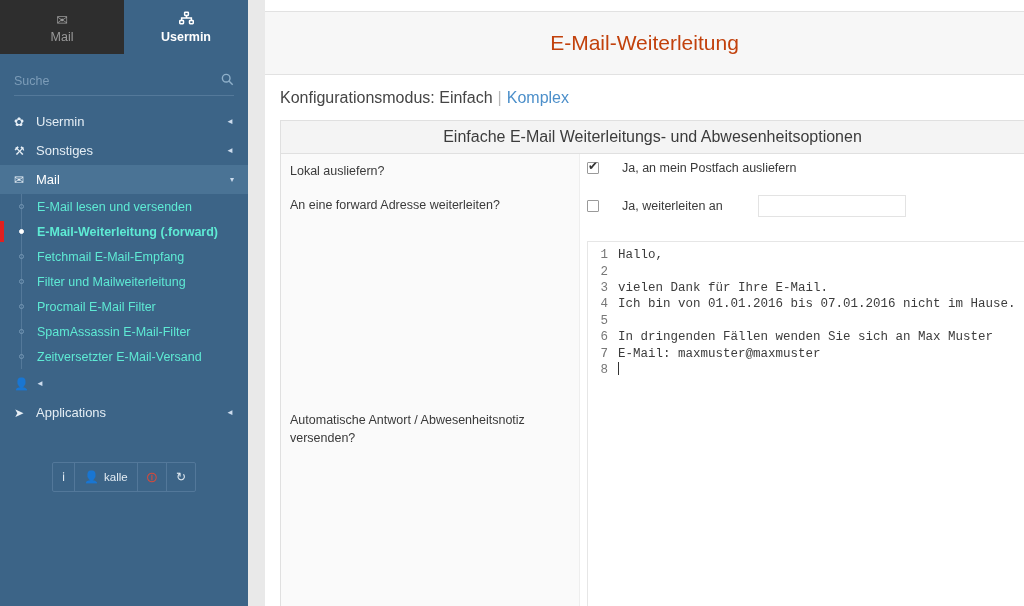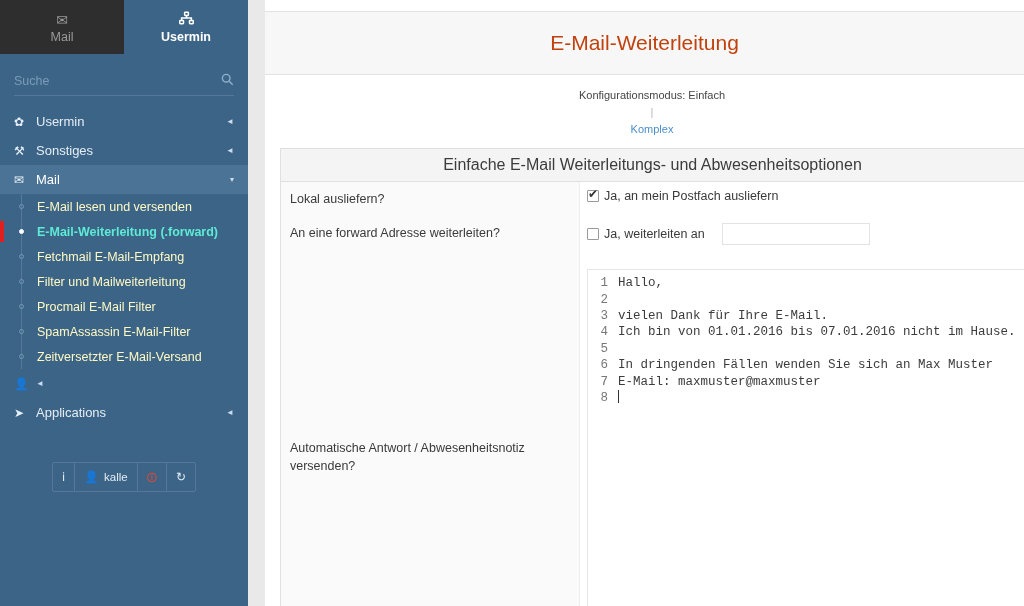--- a/index.html
+++ b/index.html
@@ -67,21 +67,21 @@
     padding-left: 14px; cursor: pointer; position: relative;
   }
   .sub-item .dot {
     width: 15px; flex: 0 0 15px; display: flex; justify-content: center;
   }
   .sub-item .dot i {
     display: block; width: 5px; height: 5px; border-radius: 50%;
     border: 1px solid #7497b4; background: transparent;
   }
   .sub-item.current .dot i { background: #ffffff; border-color: #ffffff; }
-  .sub-item .slbl { color: #fef9c3; font-size: 12.5px; padding-left: 8px; }
+  .sub-item .slbl { color: #5eead4; font-size: 12.5px; padding-left: 8px; }
   .sub-item.current .slbl { color: #5eead4; font-weight: bold; }
   .sub-item.current .marker {
     position: absolute; left: 0; top: 2px; width: 4px; height: 21px; background: #e02020;
   }
 
   .botbar {
     position: absolute; left: 0; right: 0; top: 462px;
     display: flex; justify-content: center;
   }
   .btngrp { display: flex; border: 1px solid #53789a; border-radius: 2px; overflow: hidden; }
@@ -101,42 +101,42 @@
     position: relative; overflow: hidden;
   }
   .page-head {
     height: 64px; margin-top: 11px; background: #f7f7f7;
     border: 1px solid #e2e2e2; border-left: 0; border-right: 0;
     display: flex; align-items: center; justify-content: center;
   }
   .page-head .ptitle { font-size: 21px; color: #c2410c; }
 
   .modebar {
-    padding: 14px 0 13px 15px; font-size: 11px; color: #454545;
-    display: flex; align-items: center; gap: 5px; flex-direction: column;
+    padding: 14px 0 13px 15px; font-size: 16px; color: #454545;
+    display: flex; align-items: center; gap: 5px;
   }
   .modebar .sep { color: #b9b9b9; }
   .modebar .lnk { color: #4c8fca; cursor: pointer; }
 
   .panel { margin: 0 0 0 15px; border: 1px solid #e0e0e0; border-right: 0; }
   .panel-head {
     background: #f4f4f4; border-bottom: 1px solid #e0e0e0;
     height: 33px; display: flex; align-items: center; justify-content: center;
   }
   .panel-head .ptitle2 { font-size: 16px; color: #3c3c3c; text-align: center; }
 
   .formrow { display: flex; min-height: 28px; }
   .fcol-l {
     flex: 0 0 299px; background: #fafafa; border-right: 1px solid #eeeeee;
     padding: 8px 12px 8px 9px;
     font-size: 12.5px; font-weight: normal; color: #3a3a3a; line-height: 1.45;
   }
   .fcol-r { flex: 1 1 auto; padding: 7px 0 7px 7px; background: #ffffff; }
 
-  .cbline { display: flex; align-items: center; gap: 5px; font-size: 12.5px; color: #3a3a3a; }
+  .cbline { display: flex; align-items: center; gap: 23px; font-size: 12.5px; color: #3a3a3a; }
   .cbx {
     width: 12px; height: 12px; flex: 0 0 12px;
     border: 1px solid #9a9a9a; background: #ffffff; border-radius: 1px;
     position: relative; cursor: pointer;
   }
   .cbx.on::after {
     content: "✔"; position: absolute; left: 0px; top: -4px;
     font-size: 12px; color: #333333; line-height: 14px;
   }
   .cbl { cursor: pointer; }

